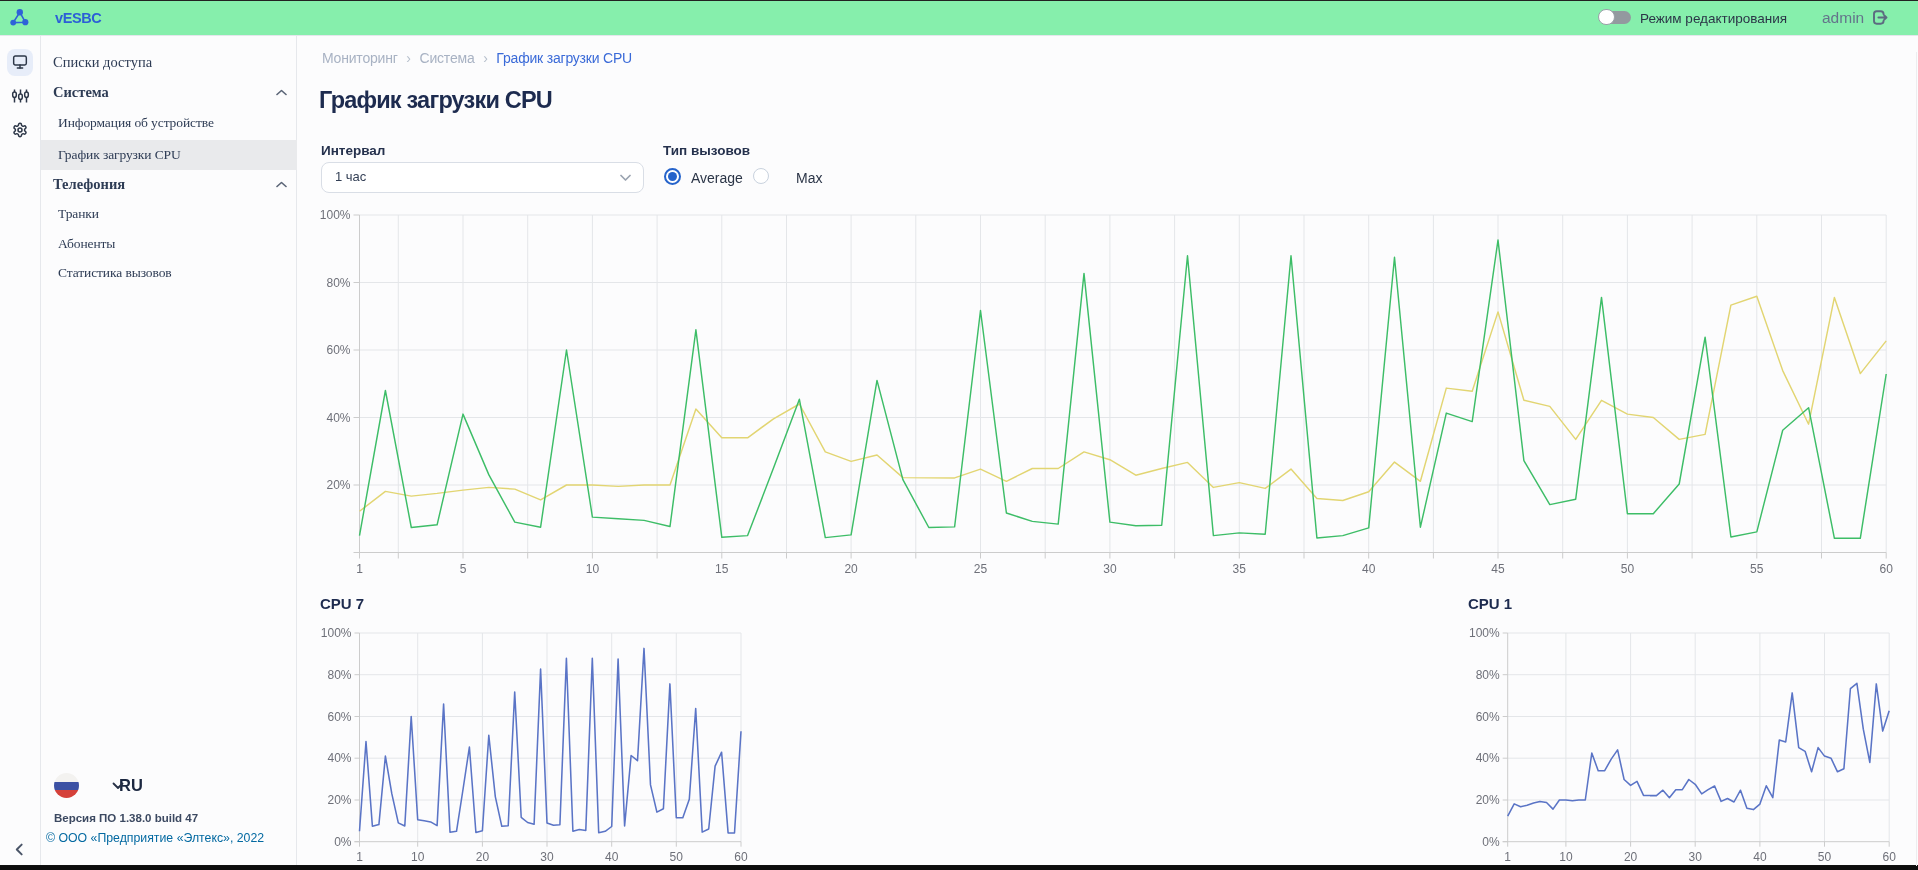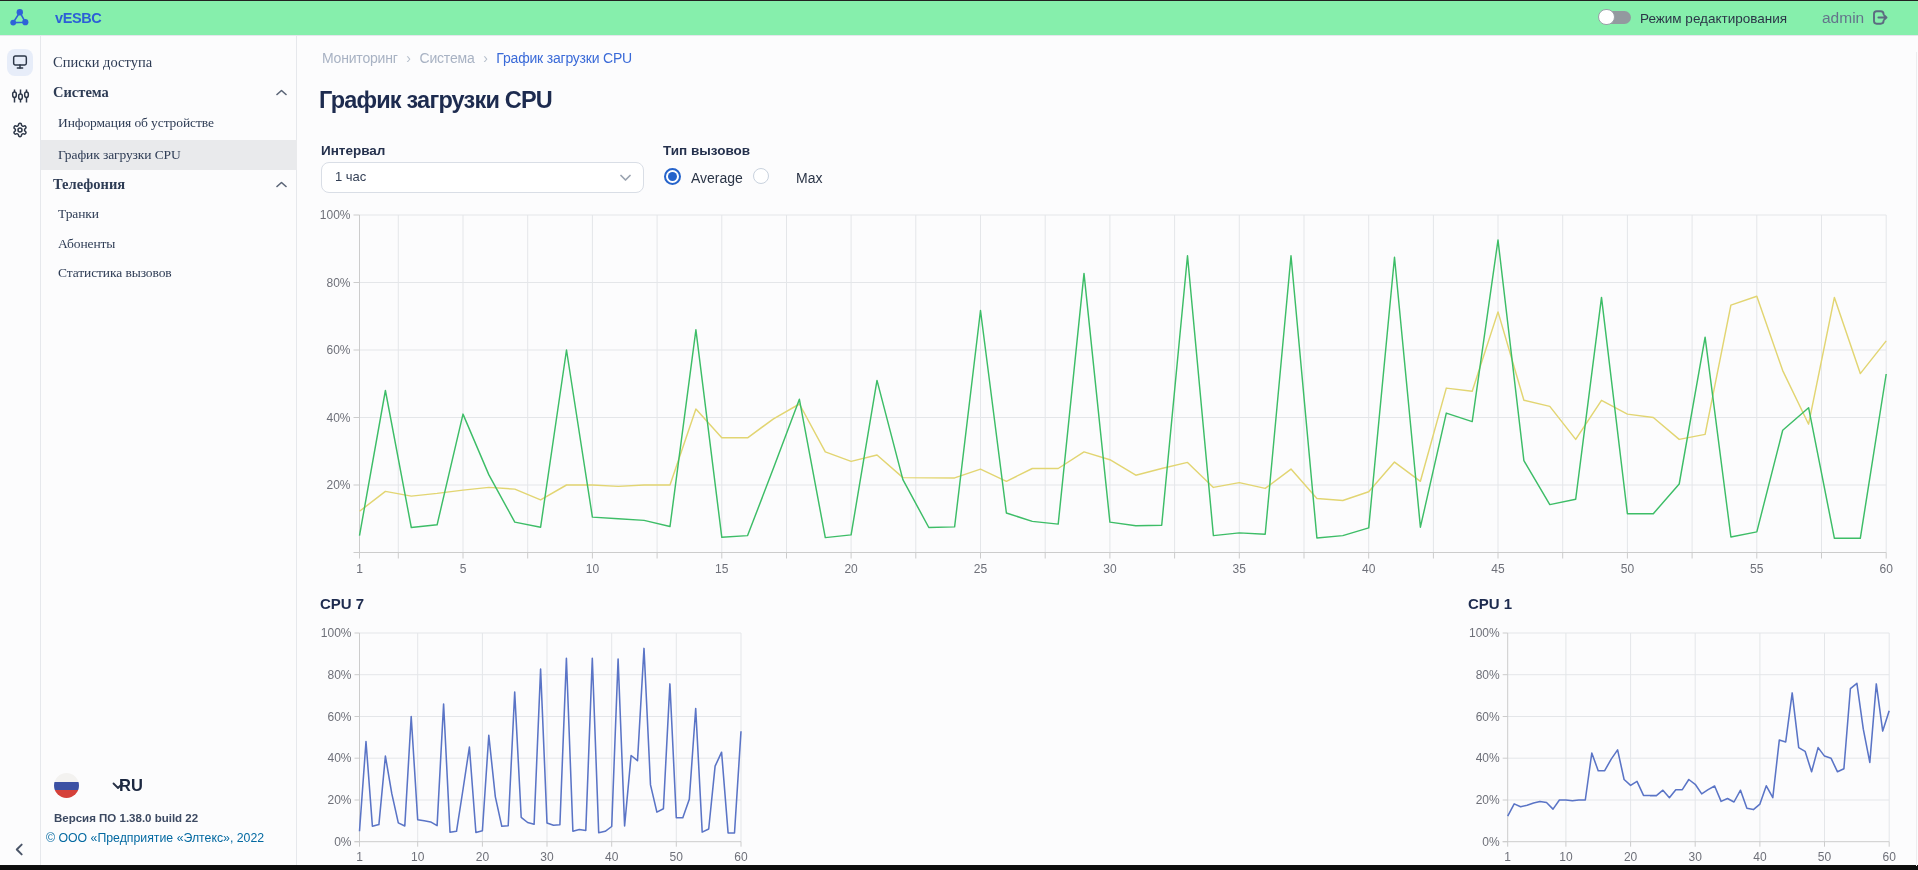--- a/index.html
+++ b/index.html
@@ -306,18 +306,18 @@
 <text x="431.2" y="270.7" text-anchor="middle" font-size="12" fill="#6e7079">60</text>
 <polyline fill="none" stroke="#5a74c6" stroke-width="1.55" stroke-linejoin="round" points="49.7,226.2 56.2,213.9 62.6,216.8 69.1,215.2 75.6,213.1 82.0,211.4 88.5,212.5 95.0,219.1 101.4,210.0 107.9,210.0 114.4,210.8 120.8,210.0 127.3,210.0 133.8,163.0 140.2,180.7 146.7,180.7 153.2,169.1 159.6,159.9 166.1,189.5 172.6,195.4 179.0,191.4 185.5,205.4 192.0,205.6 198.4,205.6 204.9,200.2 211.4,207.7 217.8,199.7 224.3,199.7 230.8,189.5 237.2,194.3 243.7,203.9 250.1,199.7 256.6,196.0 263.1,211.4 269.5,208.5 276.0,212.0 282.5,200.2 288.9,218.3 295.4,219.6 301.9,214.1 308.3,195.8 314.8,207.7 321.3,150.1 327.7,151.9 334.2,102.9 340.7,157.6 347.1,161.3 353.6,181.8 360.1,157.6 366.5,166.1 373.0,168.2 379.5,181.8 385.9,178.7 392.4,98.7 398.9,93.3 405.3,139.2 411.8,172.4 418.3,93.9 424.7,141.1 431.2,120.8"></polyline>
 </svg>
   <div class="cputitle" style="left:320px;top:595px">CPU 7</div>
   <div class="cputitle" style="left:1468px;top:595px">CPU 1</div>
   <div id="flag"></div>
   <div id="ru">RU</div>
   <svg class="abs" style="left:112px;top:782px" width="12" height="8" viewBox="0 0 12 8">
       <path d="M1.5 1.5 L6 6 L10.5 1.5" fill="none" stroke="#273147" stroke-width="1.8" stroke-linecap="round" stroke-linejoin="round"></path>
     </svg>
-  <div id="ver1">Версия ПО 1.38.0 build 22</div>
+  <div id="ver1">Версия ПО 1.38.0 build 47</div>
   <div id="ver2">© ООО «Предприятие «Элтекс», 2022</div>
   <div id="scrolltrack"></div>
 </div>
 <div id="topblack"></div>
 <div id="botblack"></div>
 
 </body></html>

